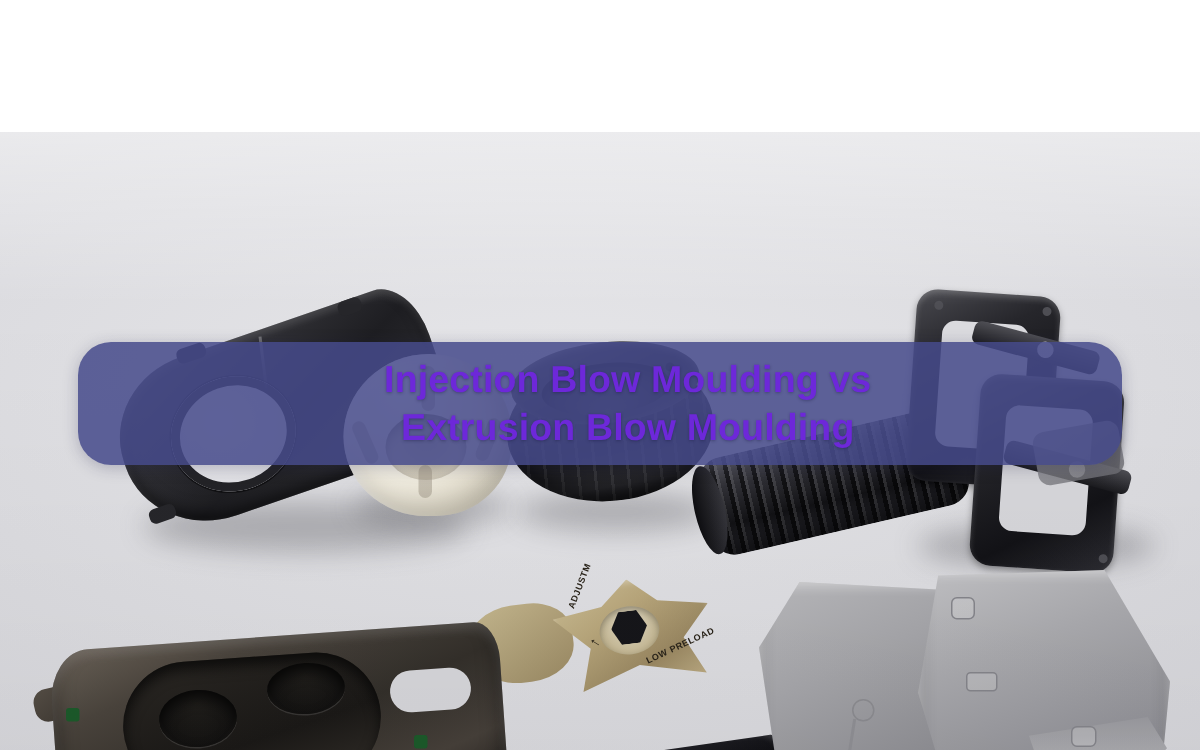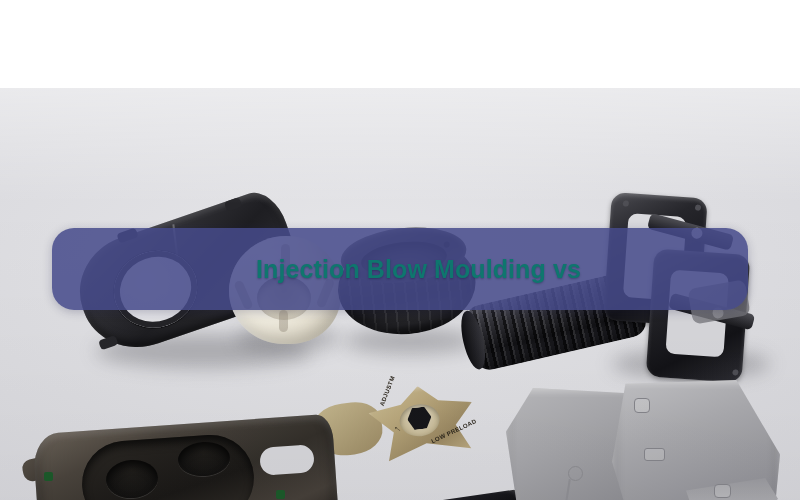--- a/index.html
+++ b/index.html
@@ -238,21 +238,21 @@
 
   
   .banner{
     position:absolute;left:52px;top:228px;width:696px;height:82px;
     background:rgba(70,74,138,.86);
     border-radius:22px;
     display:flex;flex-direction:column;align-items:center;justify-content:center;
     box-shadow:0 2px 10px rgba(30,32,70,.25);
   }
   .banner .ttl{
-    color:#0f766e;font-weight:bold;font-size:25px;line-height:32px;
+    color:#6d28d9;font-weight:bold;font-size:25px;line-height:32px;
     letter-spacing:.1px;text-align:center;white-space:nowrap;
     text-shadow:0 1px 2px rgba(20,22,55,.35);
     margin-left:37px;
   }
 </style>
 </head>
 <body>
 
 <div class="page">
 
@@ -349,15 +349,16 @@
       <div class="lip"></div>
       <div class="boss bo1"></div>
       <div class="boss bo2"></div>
       <div class="boss bo3"></div>
     </div>
 
   </div>
 
   <div class="banner">
     <div class="ttl">Injection Blow Moulding vs</div>
+    <div class="ttl">Extrusion Blow Moulding</div>
   </div>
 
 </div>
 
 </body></html>

